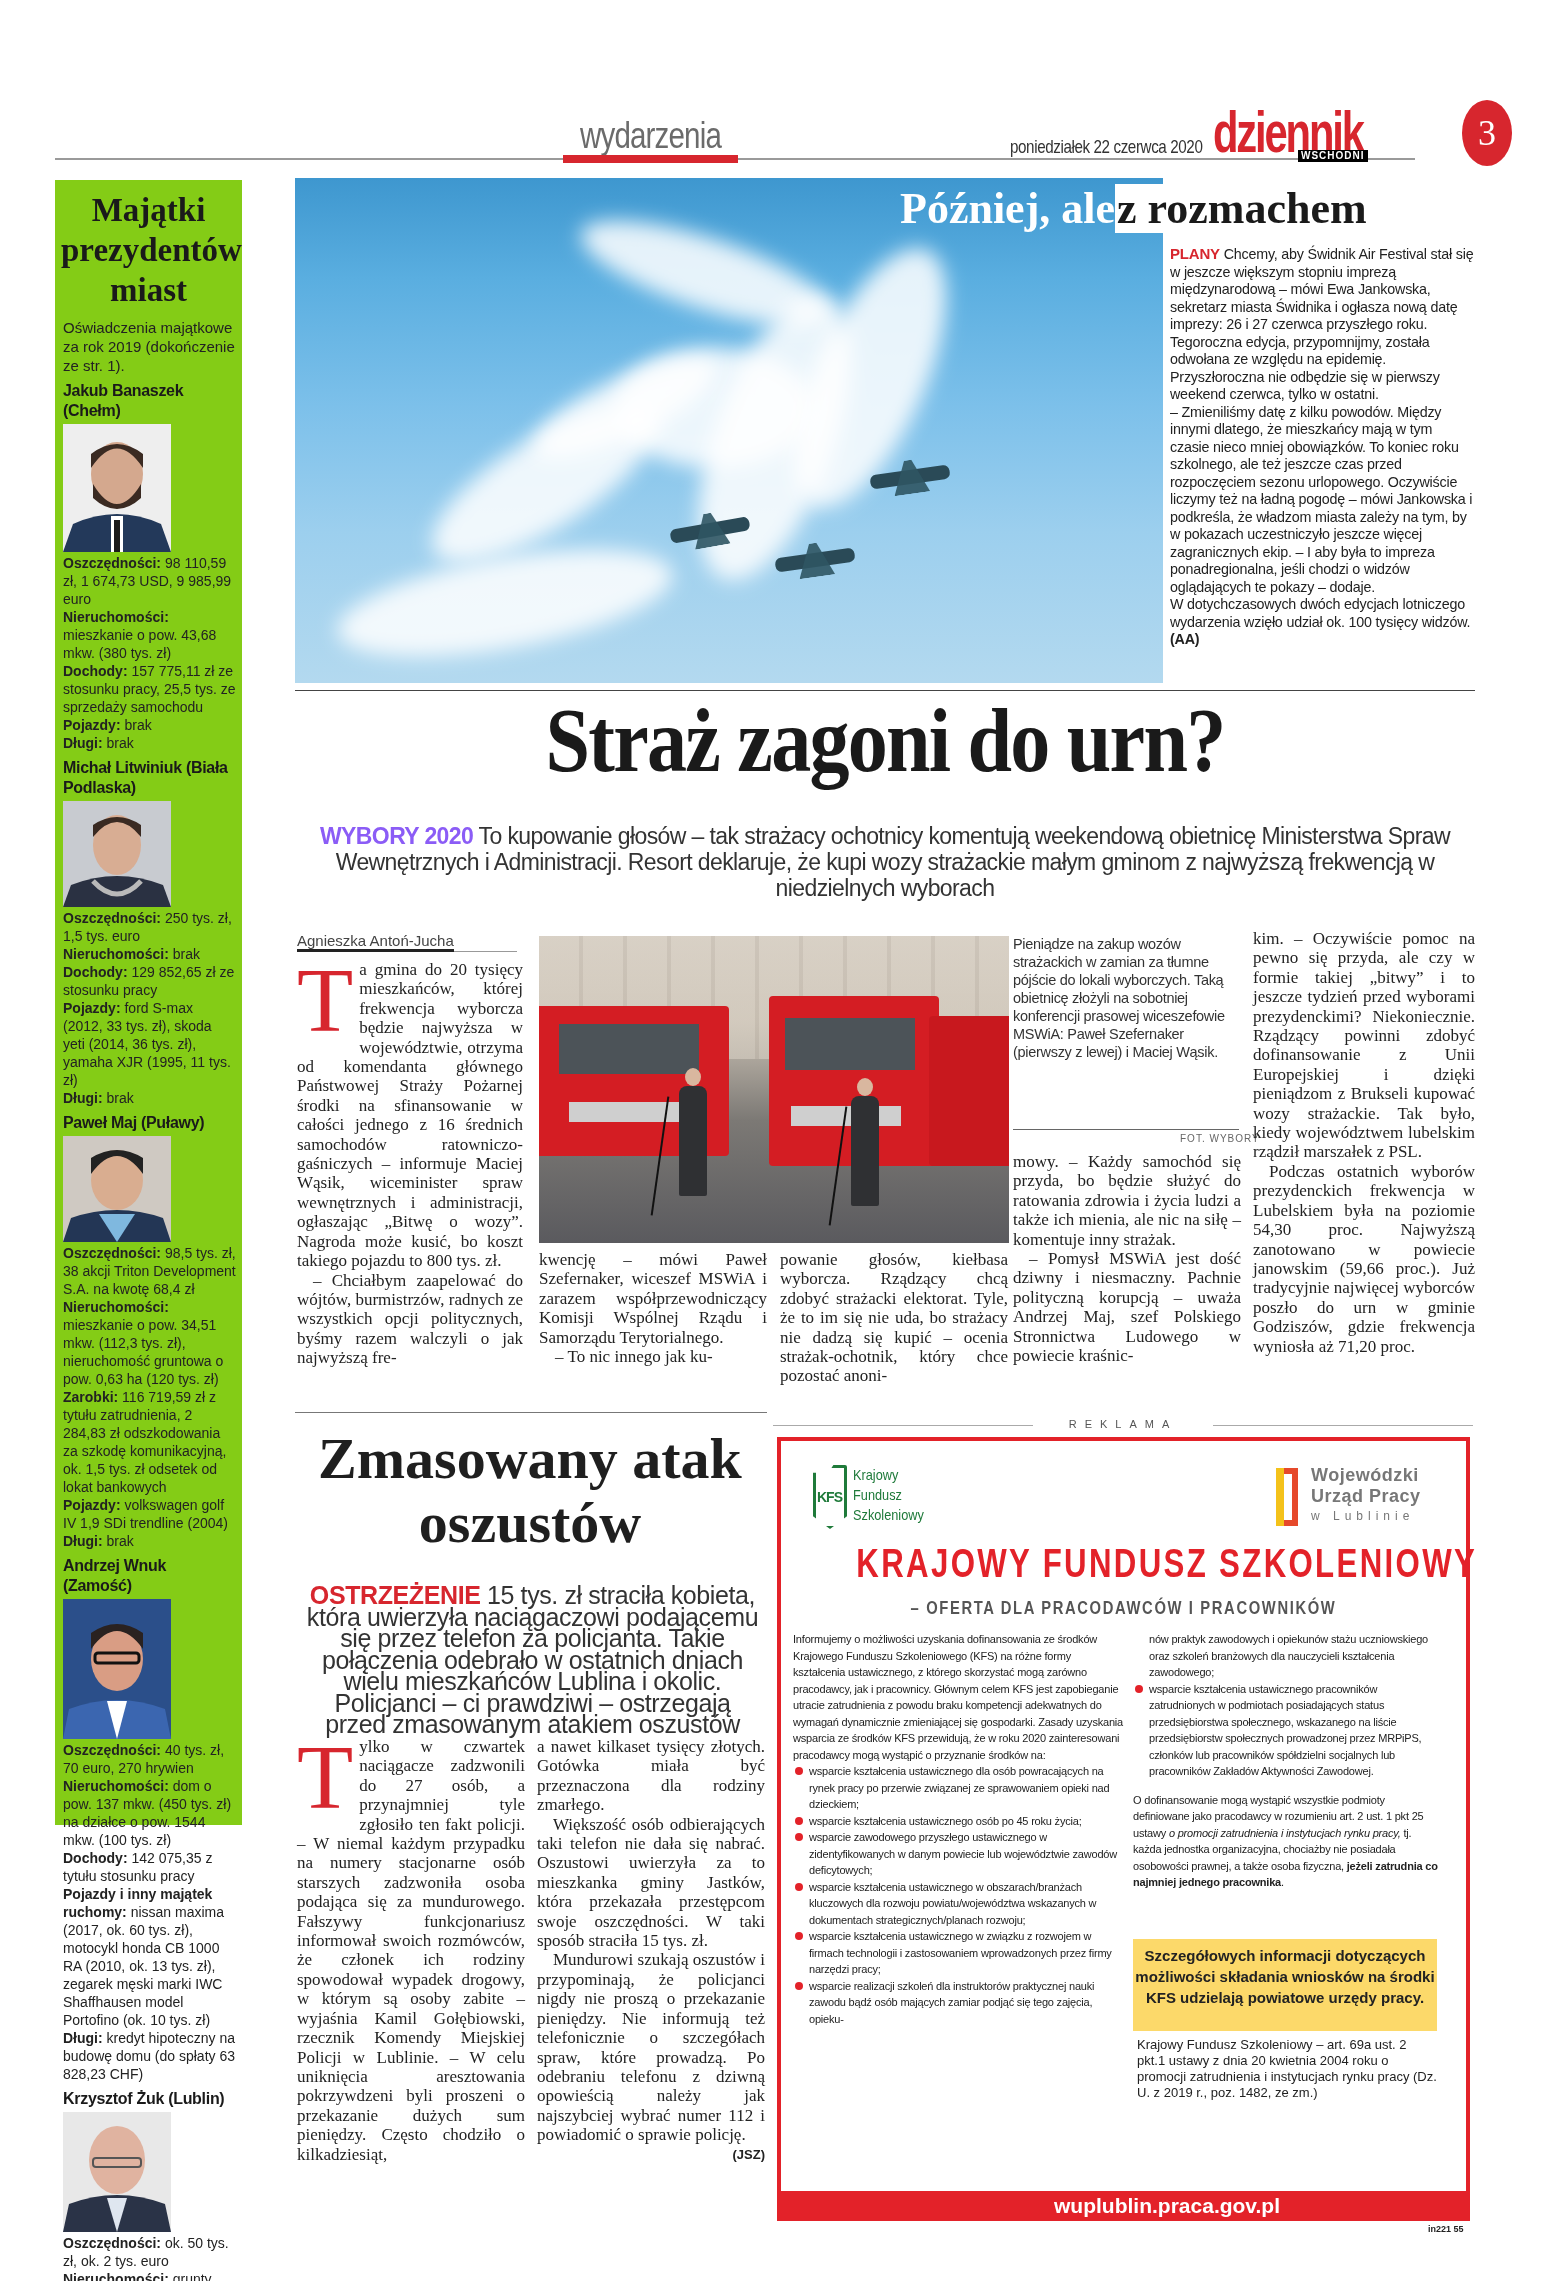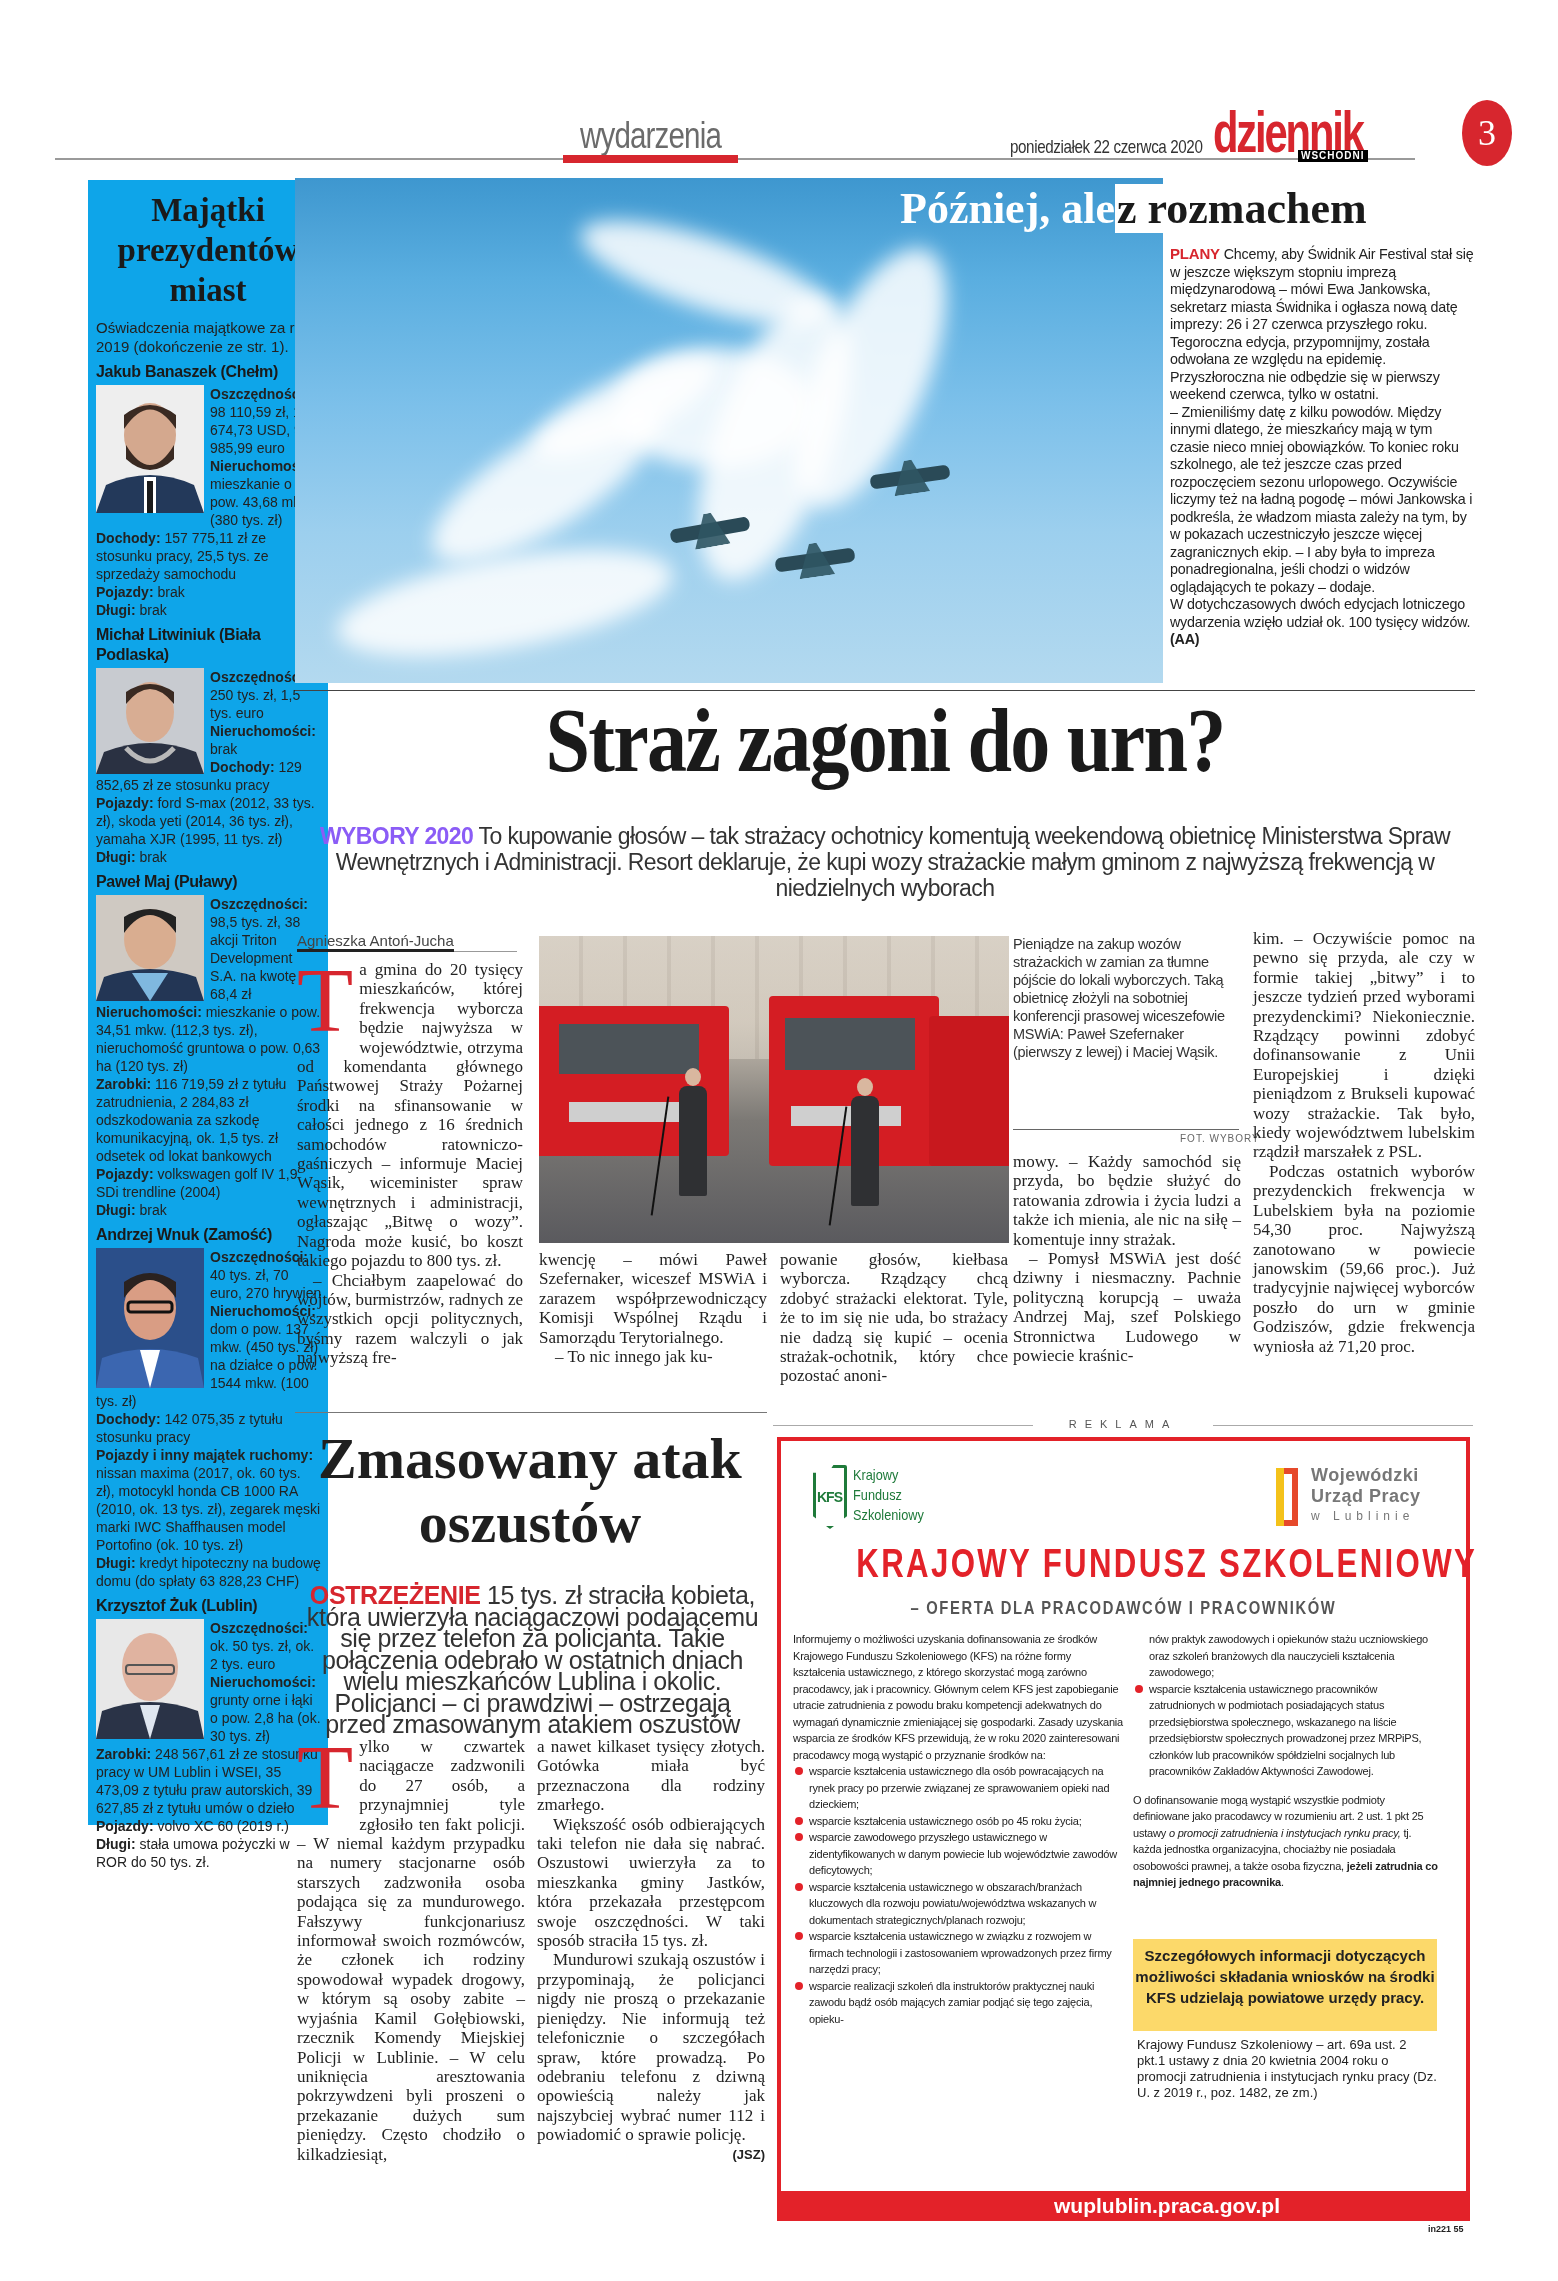--- a/index.html
+++ b/index.html
@@ -13,21 +13,21 @@
     font-family: "Liberation Sans", sans-serif; font-size: 36px; color: #6b6b6b; letter-spacing: -1px; transform: scaleX(0.82); transform-origin: center; }
   .section-bar { position: absolute; left: 508px; top: 55px; width: 175px; height: 8px; background: #d7262e; }
   .date { position: absolute; left: 955px; top: 36px; font-size: 19px; color: #333; letter-spacing: -0.5px; transform: scaleX(0.8); transform-origin: left; }
   .logo { position: absolute; left: 1158px; top: 2px; font-family: "Liberation Sans", sans-serif; font-weight: bold;
     font-size: 58px; color: #d7262e; letter-spacing: -3px; transform: scaleX(0.72); transform-origin: left; line-height: 60px; }
   .logo-sub { position: absolute; left: 1243px; top: 50px; background: #000000; color: #fff; font-size: 10px; letter-spacing: 1px; padding: 0 3px; font-weight: bold; line-height: 12px; }
   .page-num { position: absolute; left: 1407px; top: 0px; width: 50px; height: 66px; border-radius: 50%; background: #d7262e; color: #fff;
     font-family: "Liberation Serif", serif; font-size: 36px; display: flex; align-items: center; justify-content: center; }
 
   
-  .sidebar { position: absolute; left: 55px; top: 180px; width: 240px; height: 1645px; background: #0ea5e9; padding: 6px 6px; margin-left: 33px; }
+  .sidebar { position: absolute; left: 55px; top: 180px; width: 187px; height: 1645px; background: #84cc16; padding: 6px 6px; }
   .sidebar h2 { font-family: "Liberation Serif", serif; font-size: 33px; text-align: center; line-height: 40px; font-weight: bold; color: #1a1a1a; margin-top: 4px; }
   .sidebar .lead { font-size: 15px; line-height: 19px; margin: 8px 0 4px 2px; color: #222; }
   .sidebar .person-name { font-size: 16px; font-weight: bold; line-height: 20px; margin: 6px 0 3px 2px; letter-spacing: -0.3px; }
   .sidebar .entry { font-size: 14px; line-height: 18px; color: #222; padding-left: 2px; }
   .sidebar .entry b { font-weight: bold; }
   .sidebar .photo { float: left; width: 108px; margin: 0 6px 2px 0; }
 
   
   .hero-photo { position: absolute; left: 295px; top: 178px; width: 868px; height: 505px;
     background: linear-gradient(180deg, #3e97cf 0%, #5aaee0 20%, #7cc0ea 45%, #9ccfee 70%, #b3d9ef 100%); overflow: hidden; }

